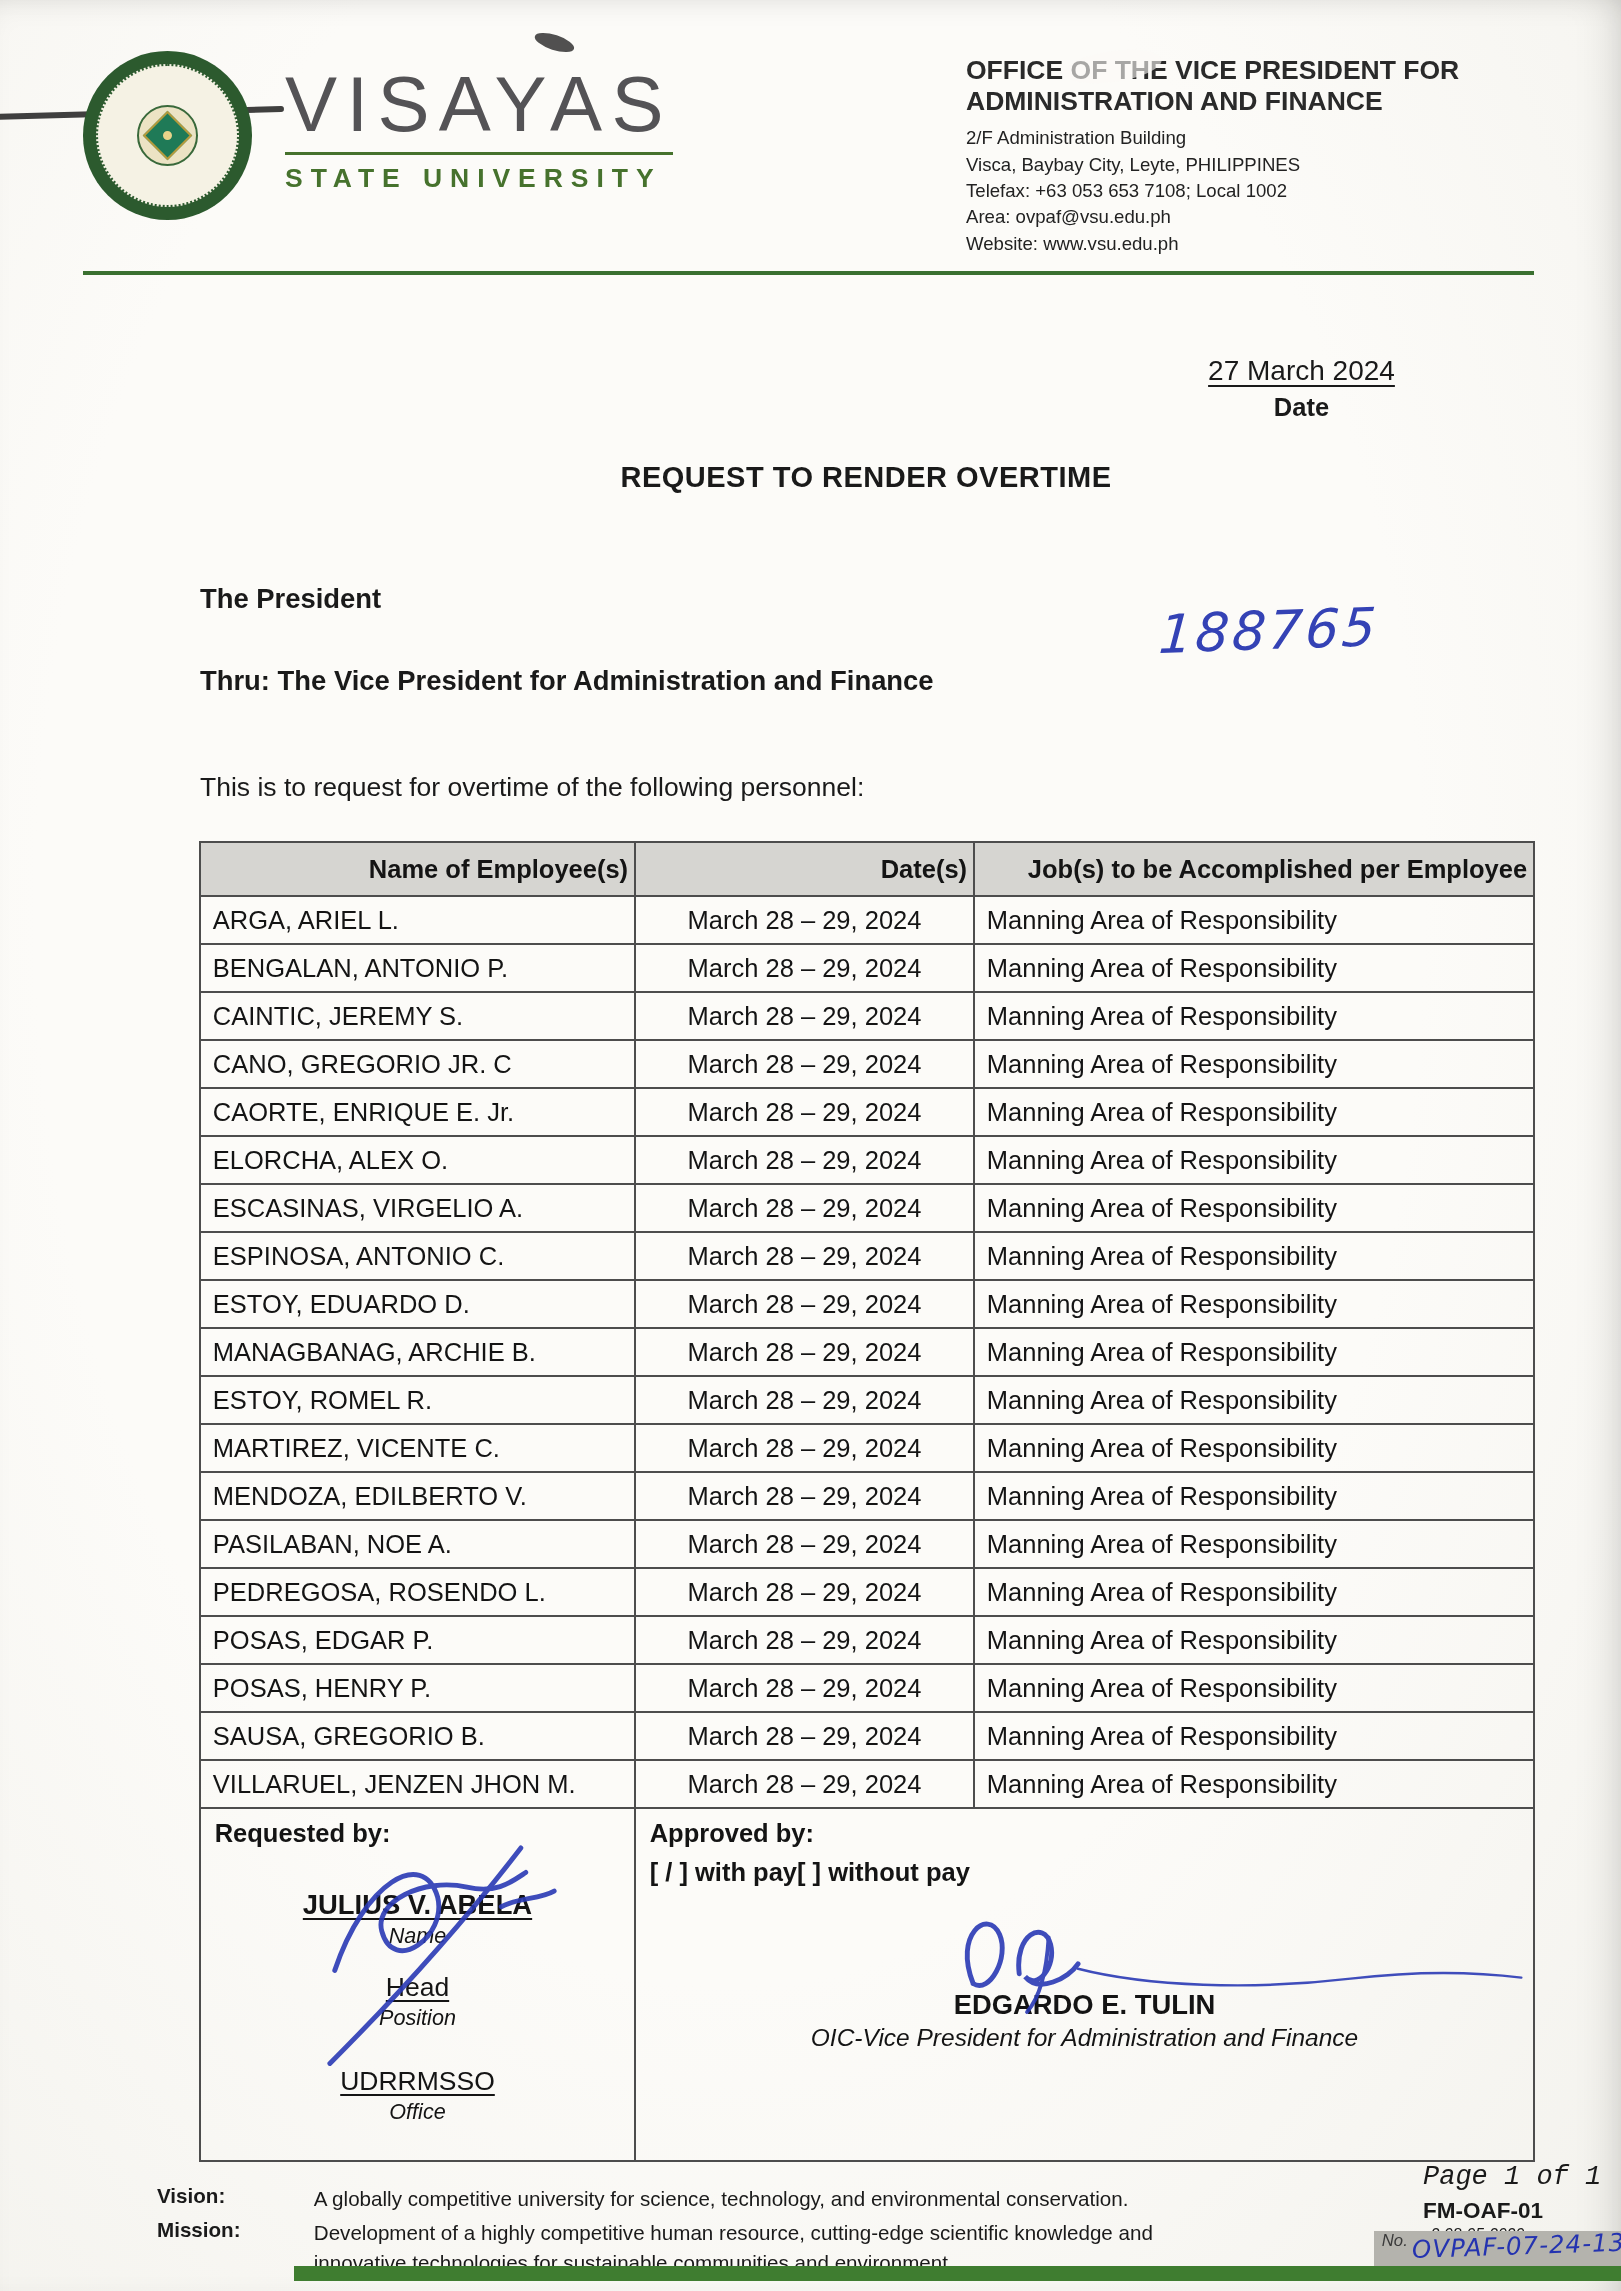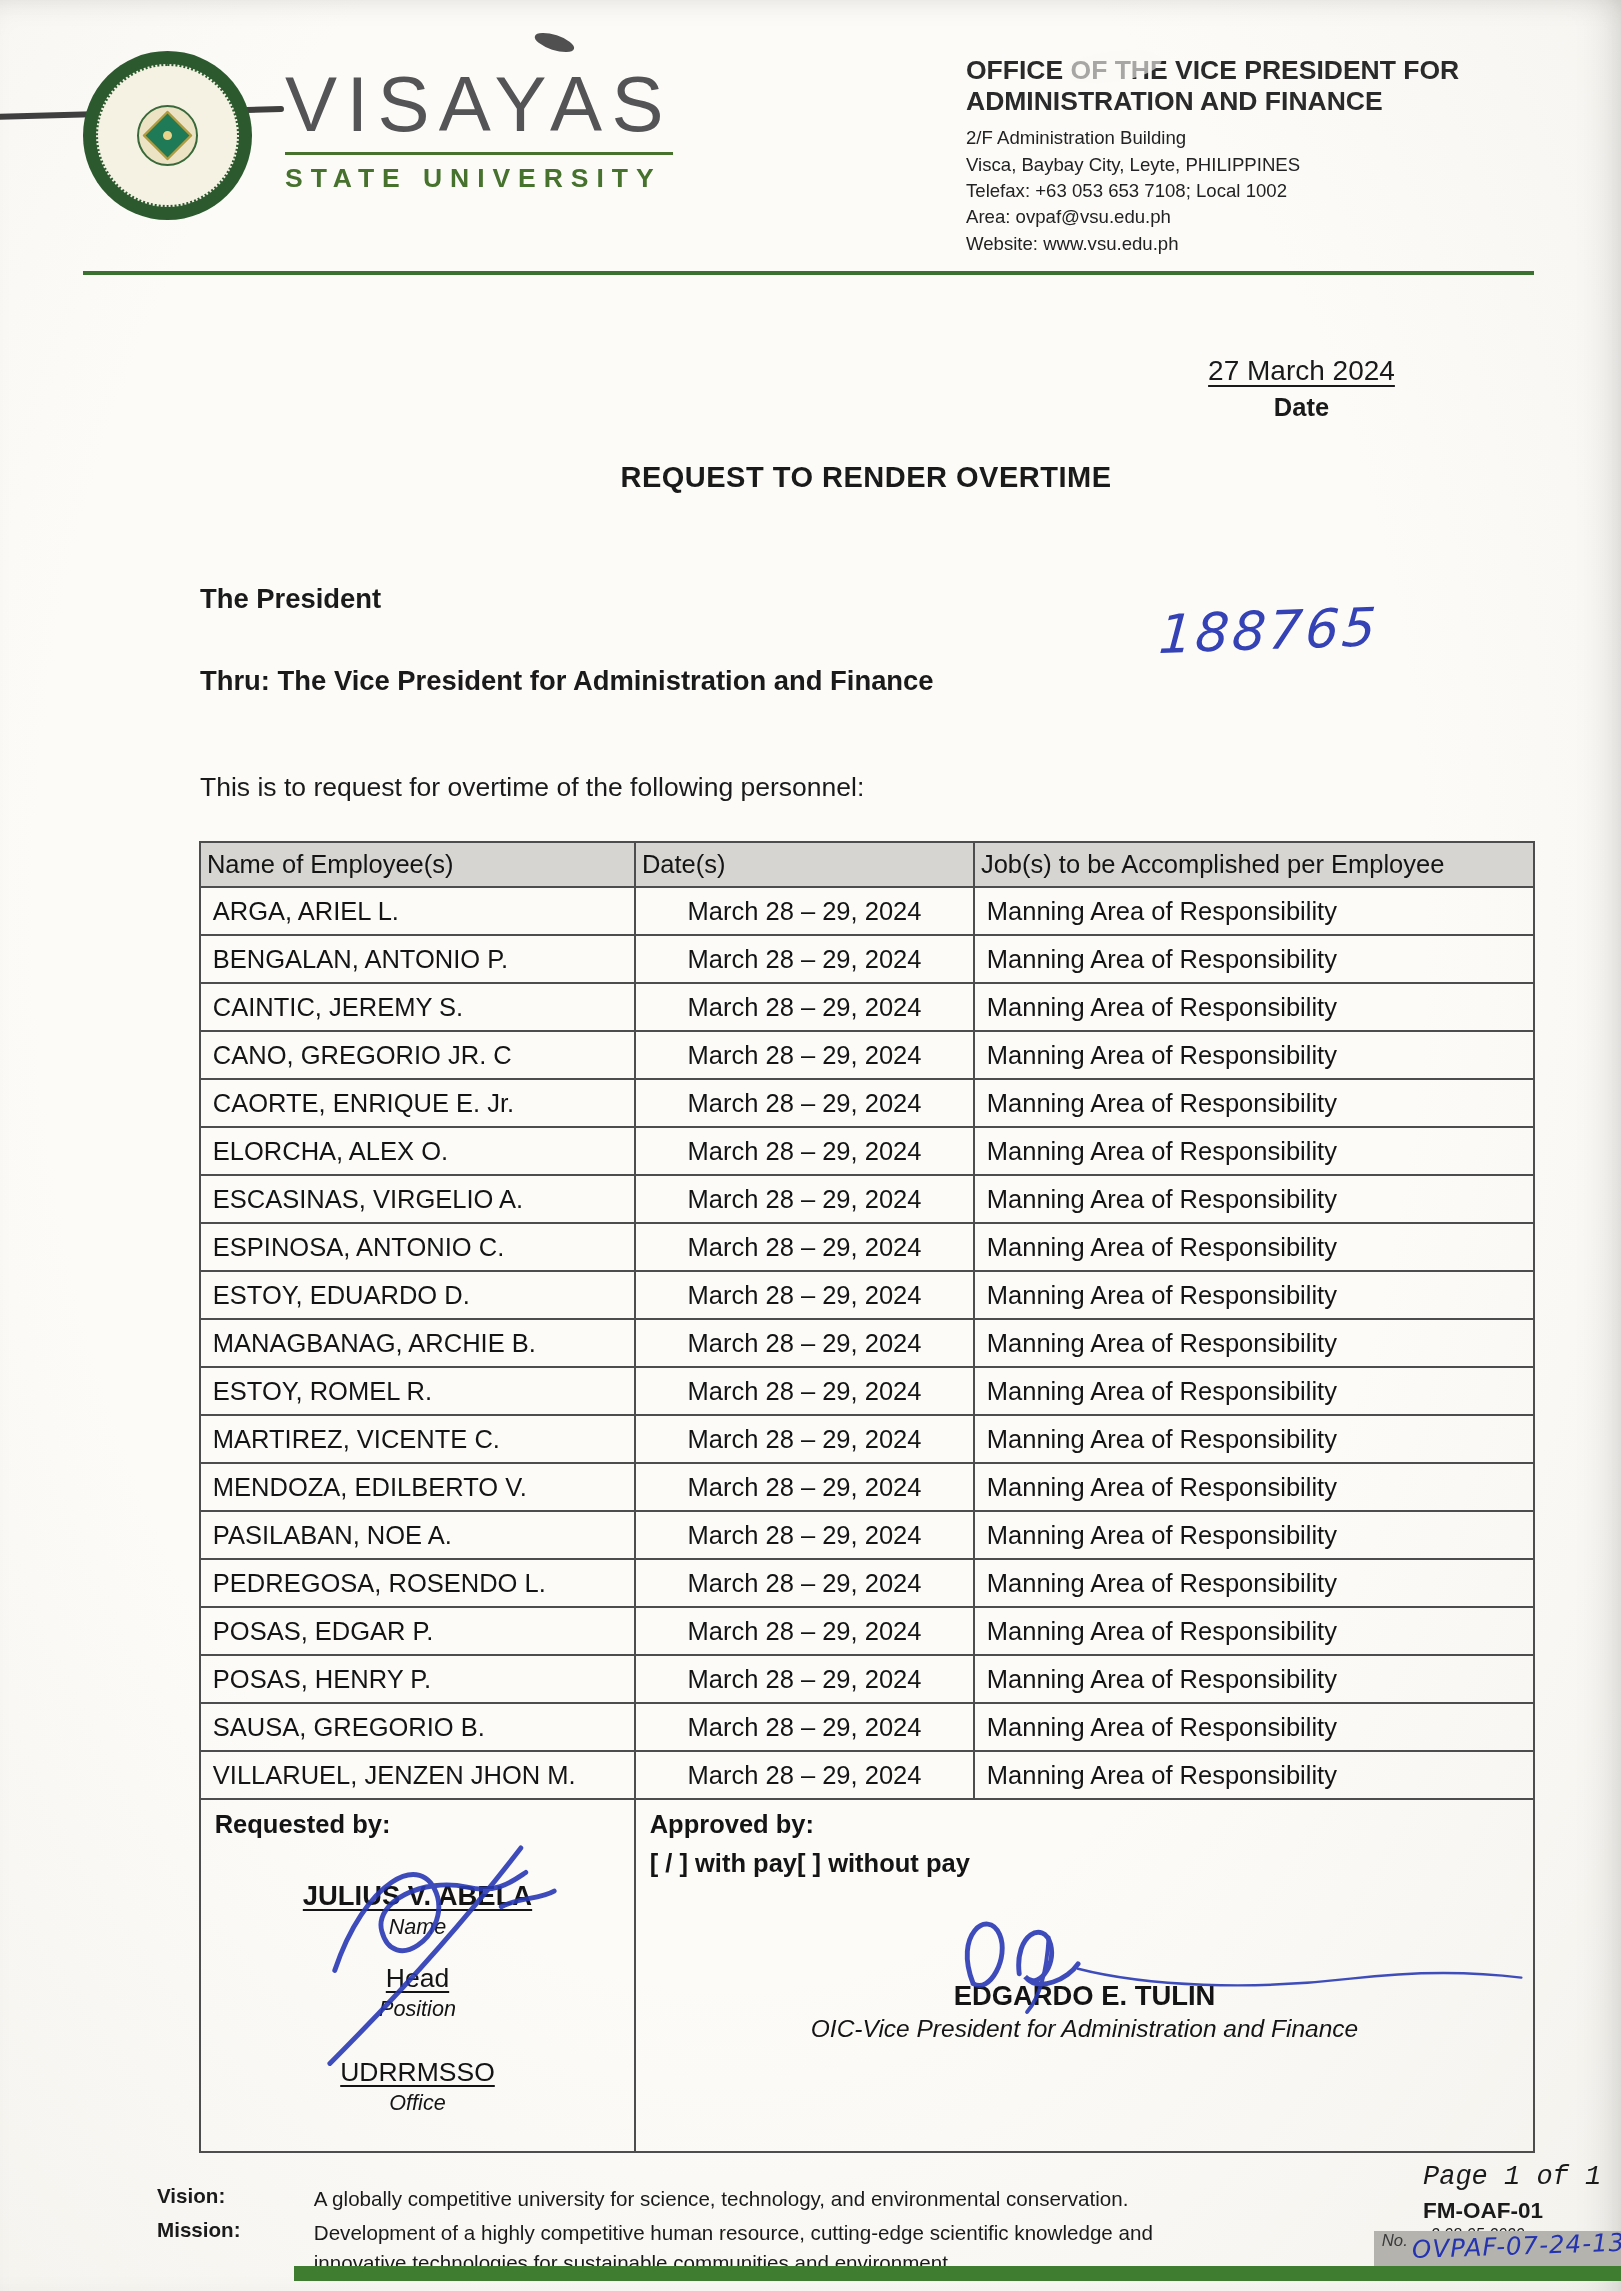--- a/index.html
+++ b/index.html
@@ -59,22 +59,22 @@
   .thru-line{ position:absolute; top:665px; left:200px; font-size:27.4px; font-weight:bold; }
   .hand-number{ position:absolute; top:600px; left:1159px; font-size:53px; color:#2433b0;
     font-style:italic; letter-spacing:2.9px; transform:rotate(-2deg) skewX(-6deg);
     font-family:"DejaVu Sans", sans-serif; opacity:.92; }
   .intro-line{ position:absolute; top:772px; left:200px; font-size:26.5px; }
 
   
   .main-table{ position:absolute; top:841px; left:199px; width:1334px;
     border-collapse:collapse; table-layout:fixed; }
   .main-table th, .main-table td{ border:2px solid #4d4d4d; font-size:25.5px; color:#141414; }
-  .main-table thead th{ background:#d6d5d1; font-weight:normal; text-align:left;
-    height:45px; padding:2px 5.9px; }
+  .main-table thead th{ background:#d6d5d1; font-weight:bold; text-align:right;
+    height:54px; padding:2px 5.9px; }
   .emp-row td{ height:48px; padding:2px 11.8px; }
   .c-name{ text-align:left; }
   .c-dates{ text-align:center; }
   .c-job{ text-align:left; }
 
   
   .signoff-row td{ height:353px; vertical-align:top; padding:9.8px 13.7px; }
   .cell-label{ font-size:25.5px; font-weight:bold; }
   .sig-stack{ display:flex; flex-direction:column; align-items:center; margin-top:41px; }
   .sig-name{ font-size:27.4px; font-weight:bold; text-decoration:underline; text-underline-offset:3.9px; }

